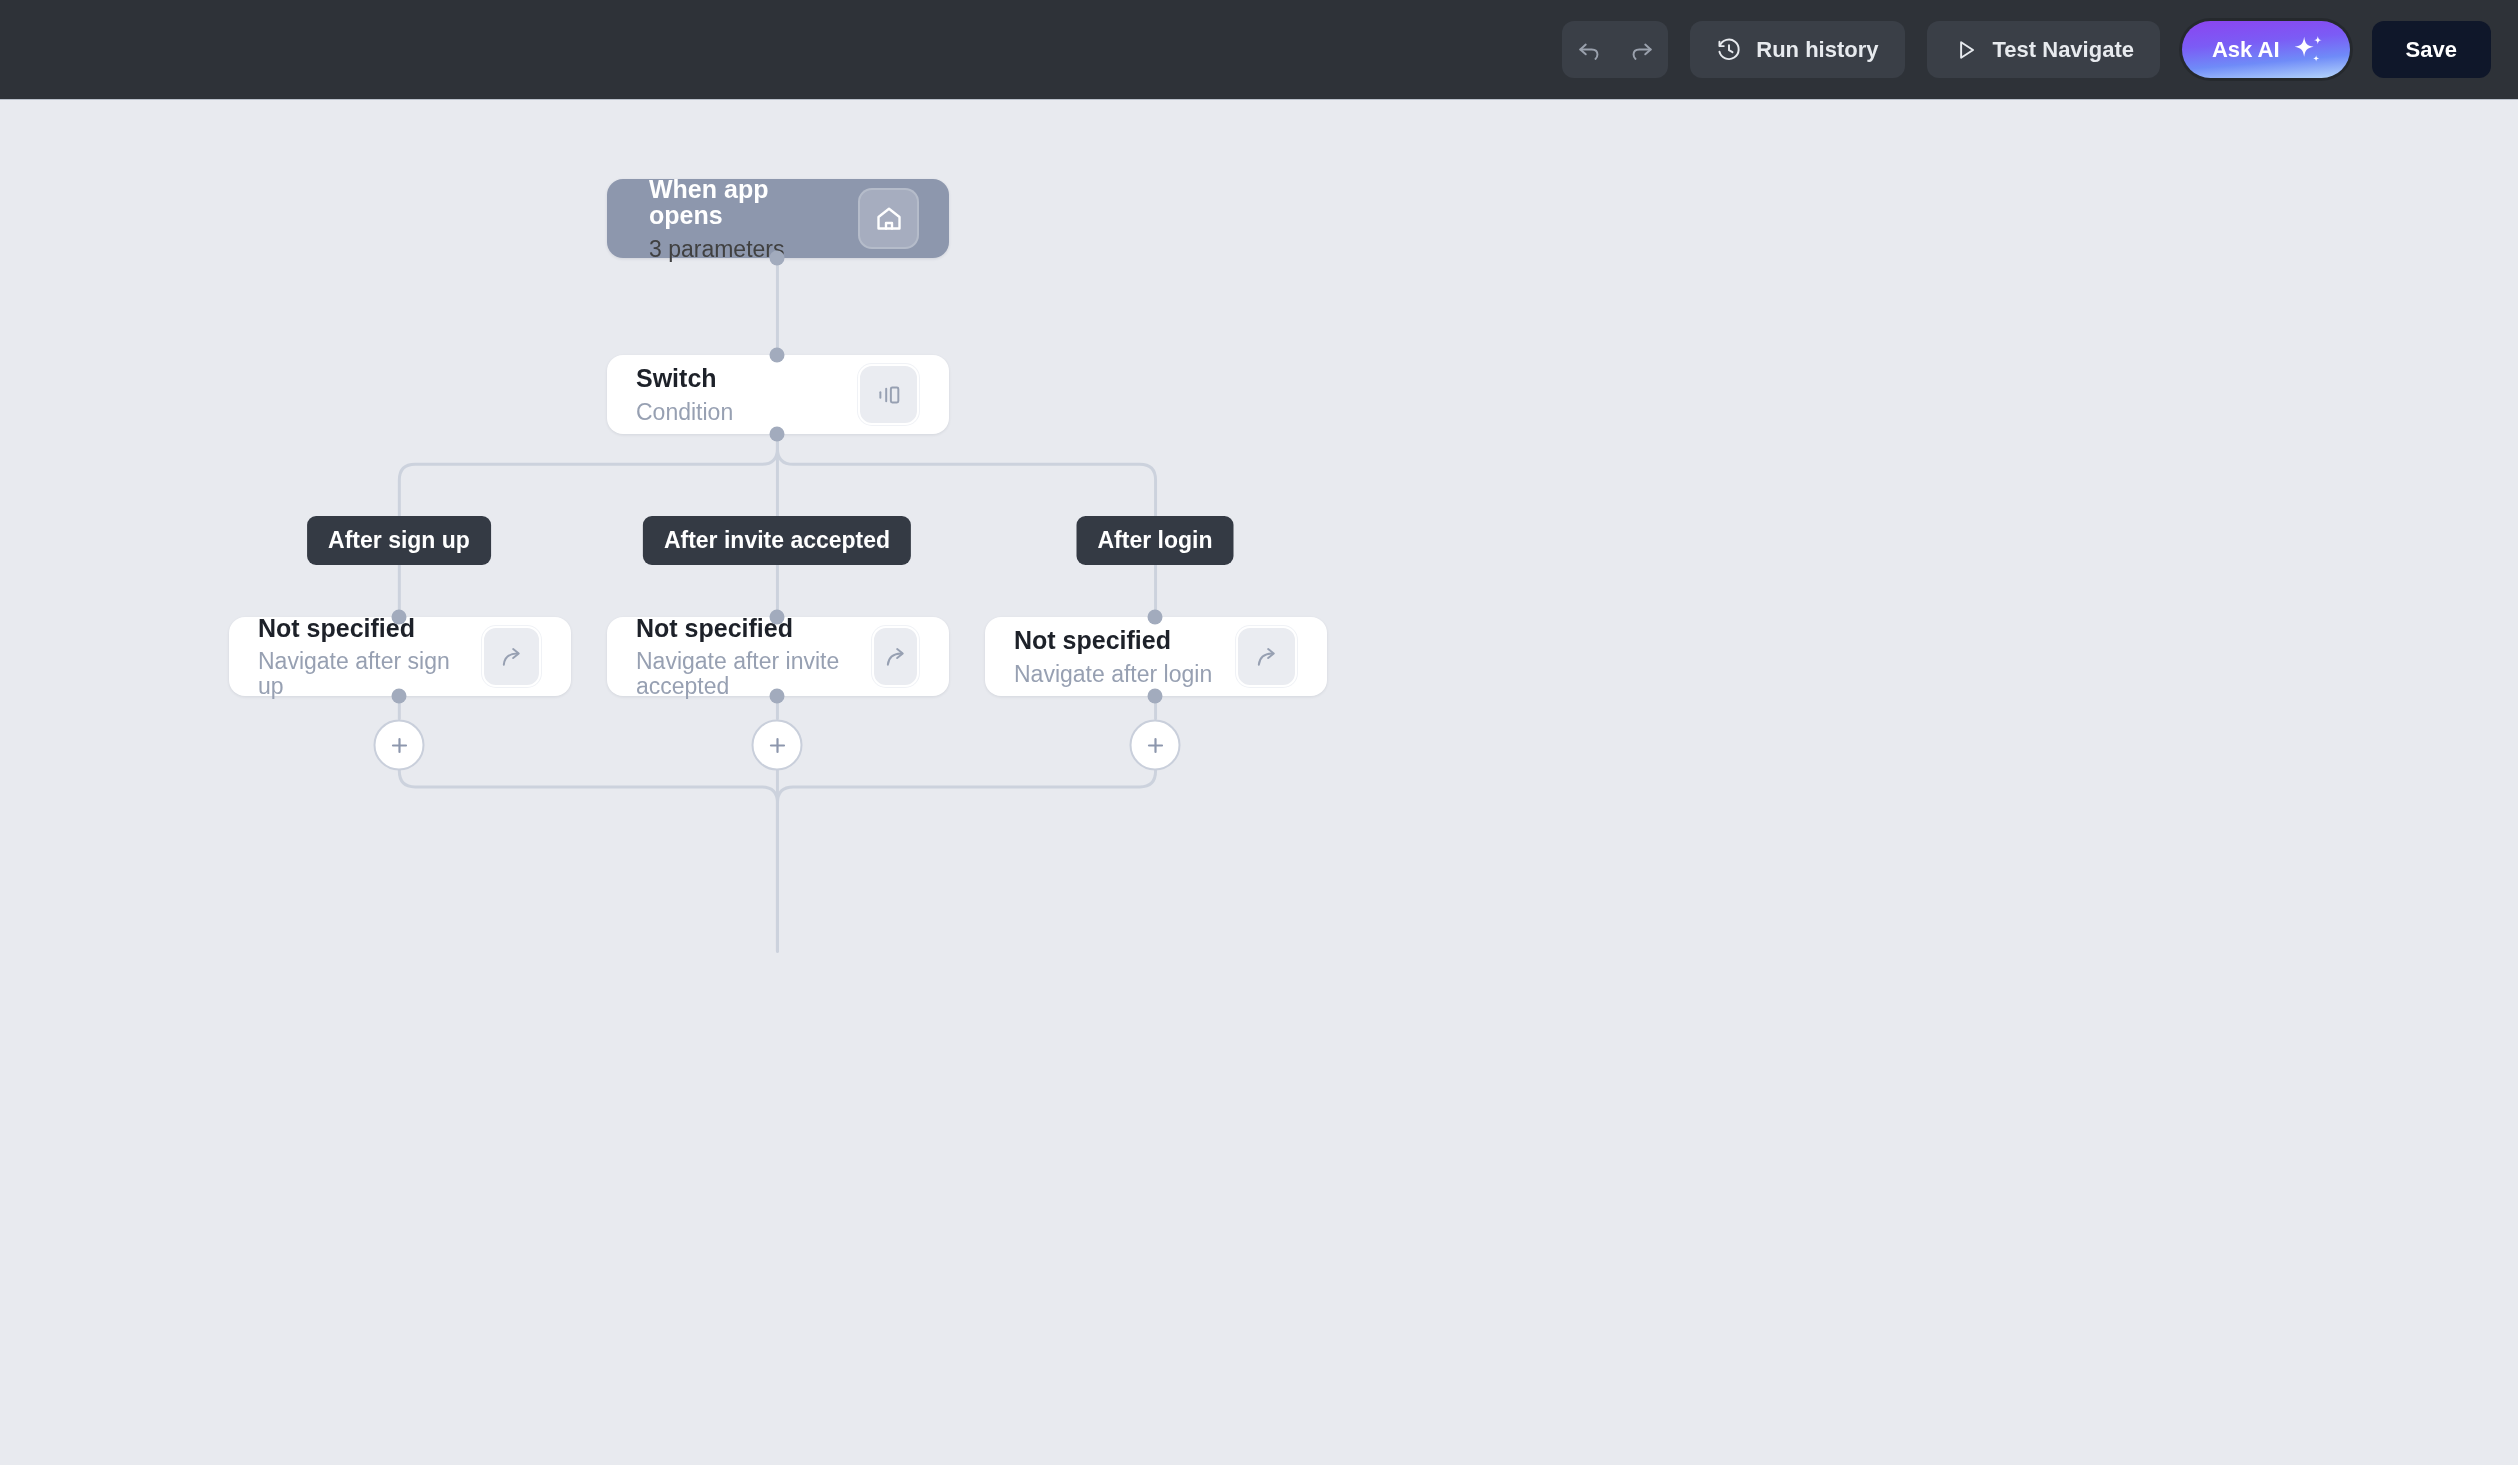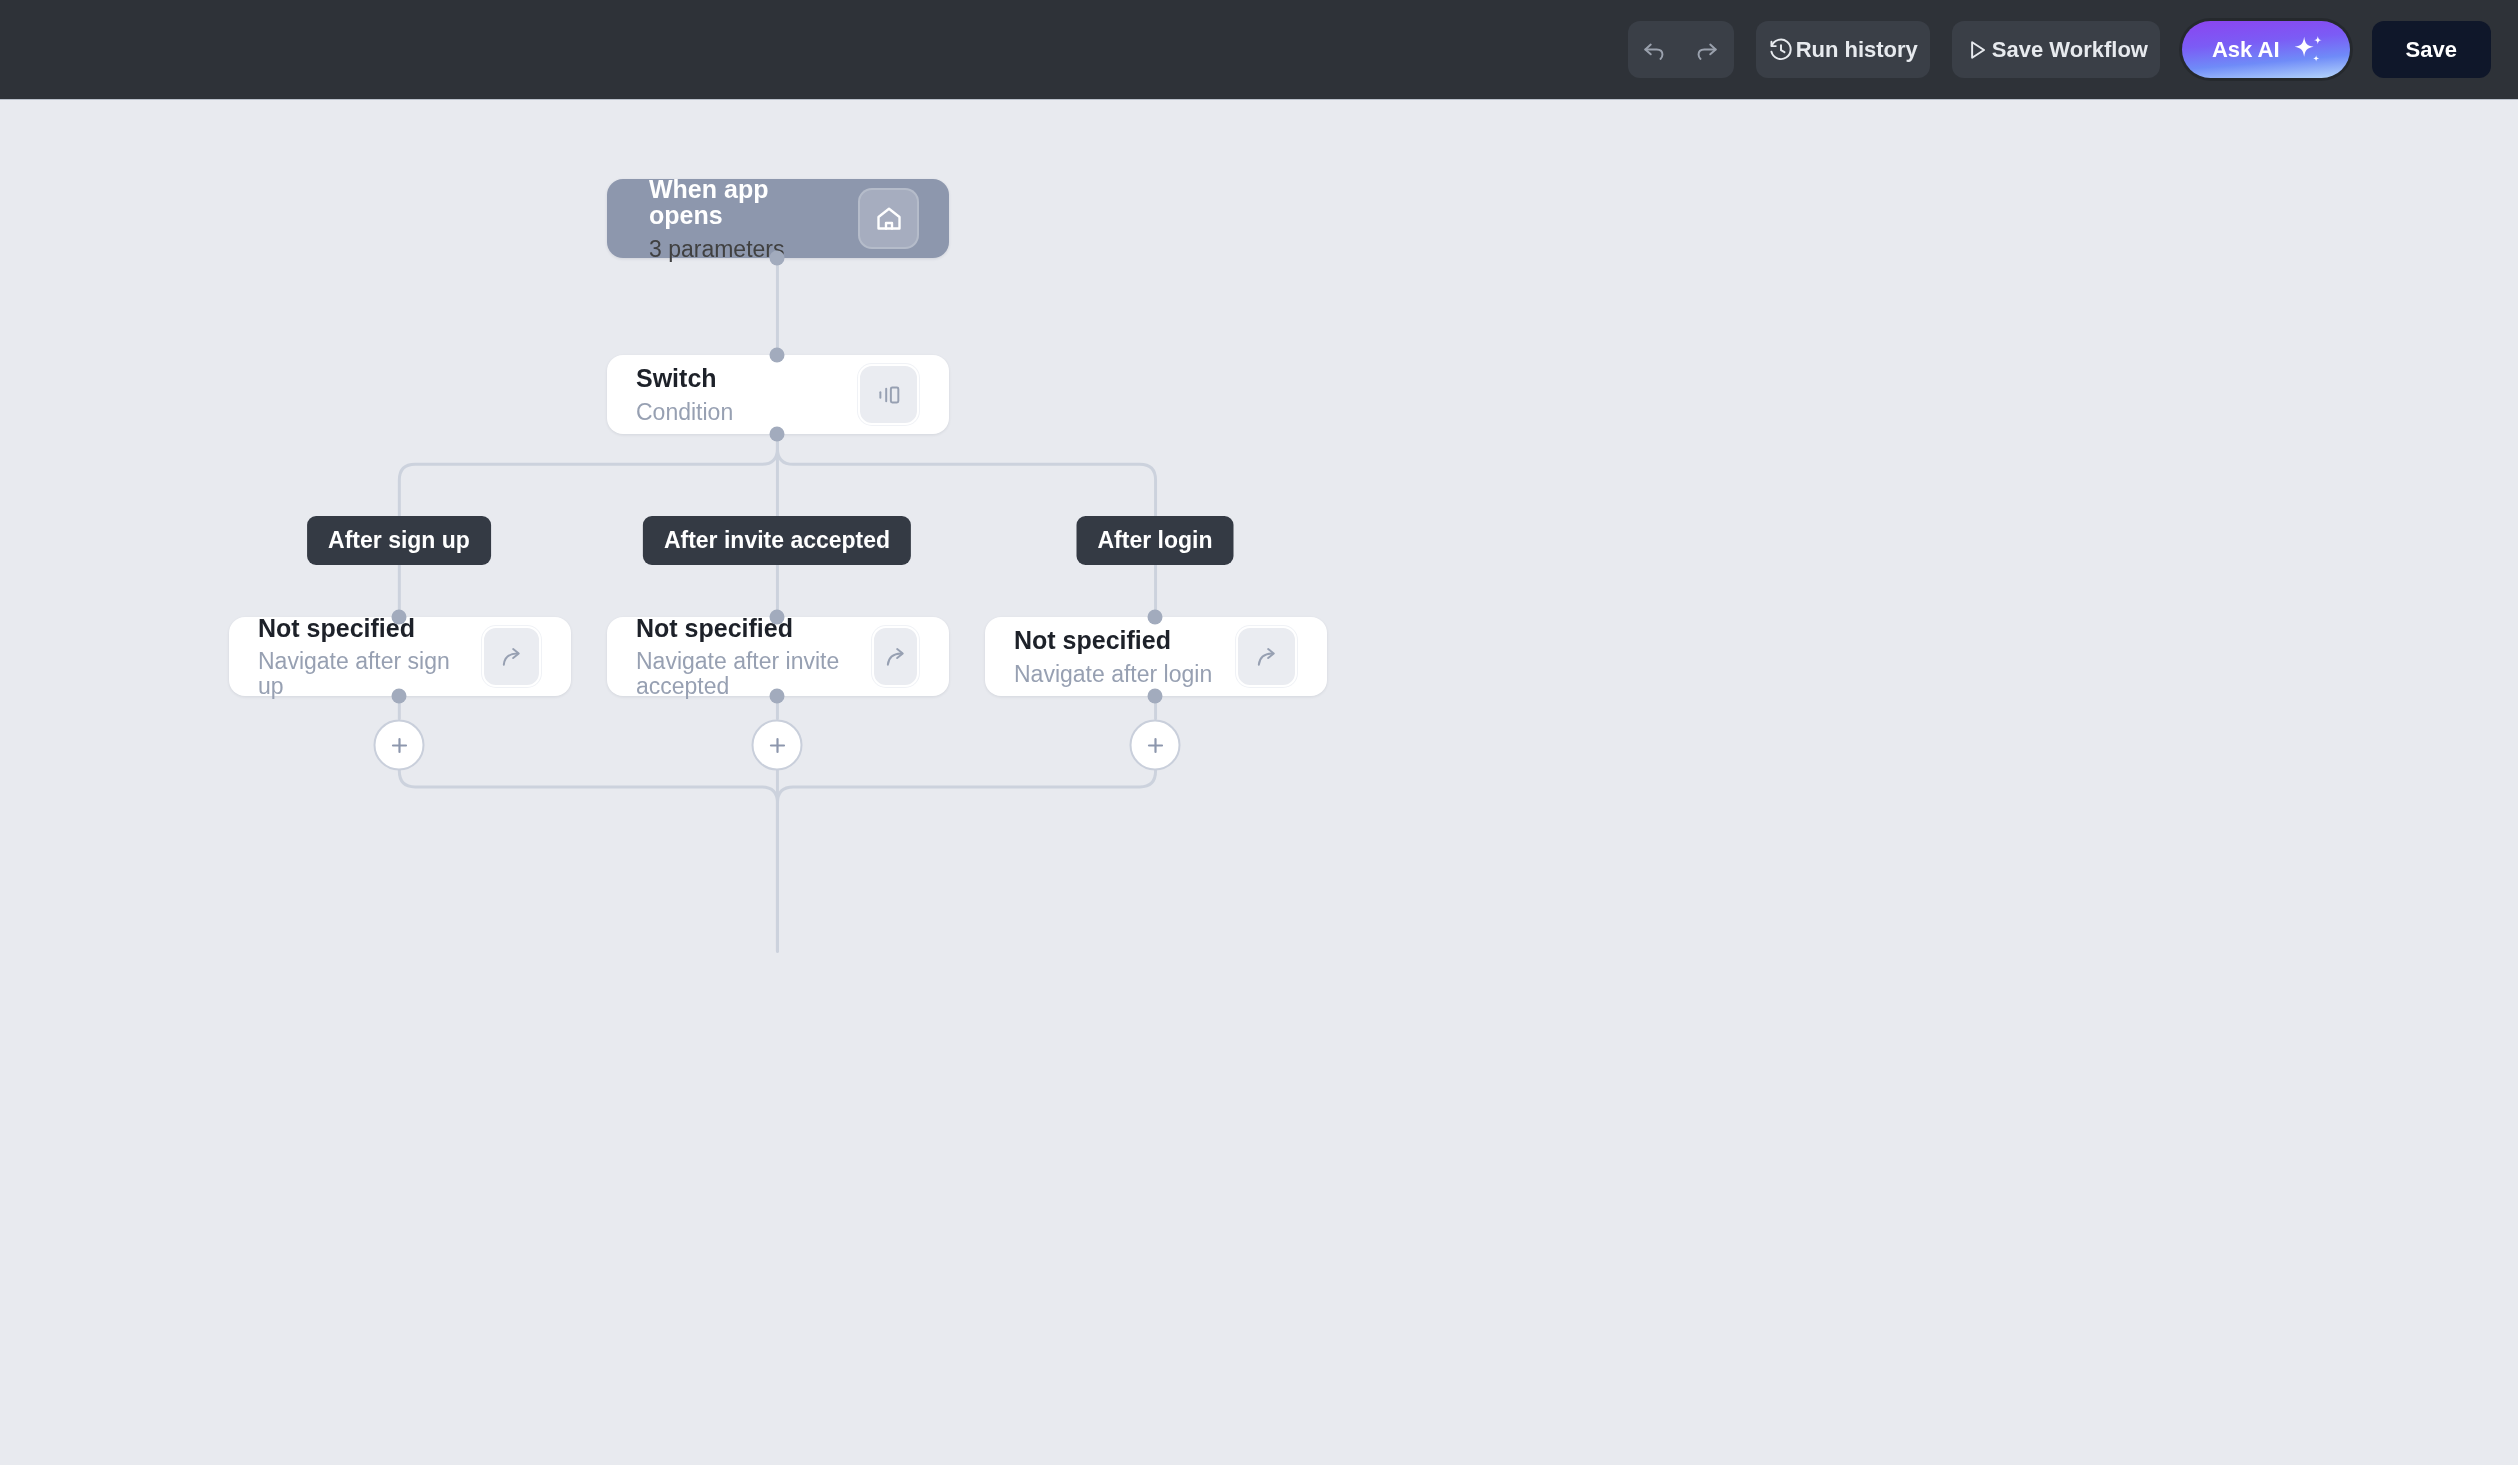--- a/index.html
+++ b/index.html
@@ -41,23 +41,23 @@
     display: flex;
     align-items: center;
     justify-content: center;
     cursor: pointer;
   }
   .icon-btn svg { display: block; }
 
   .hdr-btn {
     display: flex;
     align-items: center;
-    gap: 2px;
-    height: 57px;
-    padding: 0 12px;
+    gap: 14px;
+    height: 57px;
+    padding: 0 26px;
     background: #3a3f47;
     border: none;
     border-radius: 12px;
     color: #e7eaee;
     font-family: "Liberation Sans", sans-serif;
     font-size: 22px;
     font-weight: 600;
     cursor: pointer;
     white-space: nowrap;
   }
@@ -224,21 +224,21 @@
       <path d="M3.2 4.4 V8.4 H7.2"></path>
       <path d="M12 7.6 V12.2 L15.2 14"></path>
     </svg>
     <span>Run history</span>
   </button>
 
   <button class="hdr-btn">
     <svg width="26" height="26" viewBox="0 0 24 24" fill="none" stroke="#e7eaee" stroke-width="1.8" stroke-linecap="round" stroke-linejoin="round">
       <path d="M7.5 4.8 L18.5 12 L7.5 19.2 Z"></path>
     </svg>
-    <span>Save Workflow</span>
+    <span>Test Navigate</span>
   </button>
 
   <button id="ask-ai-button">
     <span>Ask AI</span>
     <svg width="38" height="38" viewBox="0 0 40 40" fill="#ffffff">
       <path d="M17 6 C18.1 13.4 19.8 15.2 27 16.6 C19.8 18 18.1 19.8 17 27.2 C15.9 19.8 14.2 18 7 16.6 C14.2 15.2 15.9 13.4 17 6 Z"></path>
       <path d="M31.4 5.2 C31.9 8.3 32.6 9 35.6 9.6 C32.6 10.2 31.9 10.9 31.4 14 C30.9 10.9 30.2 10.2 27.2 9.6 C30.2 9 30.9 8.3 31.4 5.2 Z"></path>
       <path d="M29.6 25.4 C30 27.8 30.5 28.3 32.8 28.8 C30.5 29.3 30 29.8 29.6 32.2 C29.2 29.8 28.7 29.3 26.4 28.8 C28.7 28.3 29.2 27.8 29.6 25.4 Z"></path>
     </svg>
   </button>

